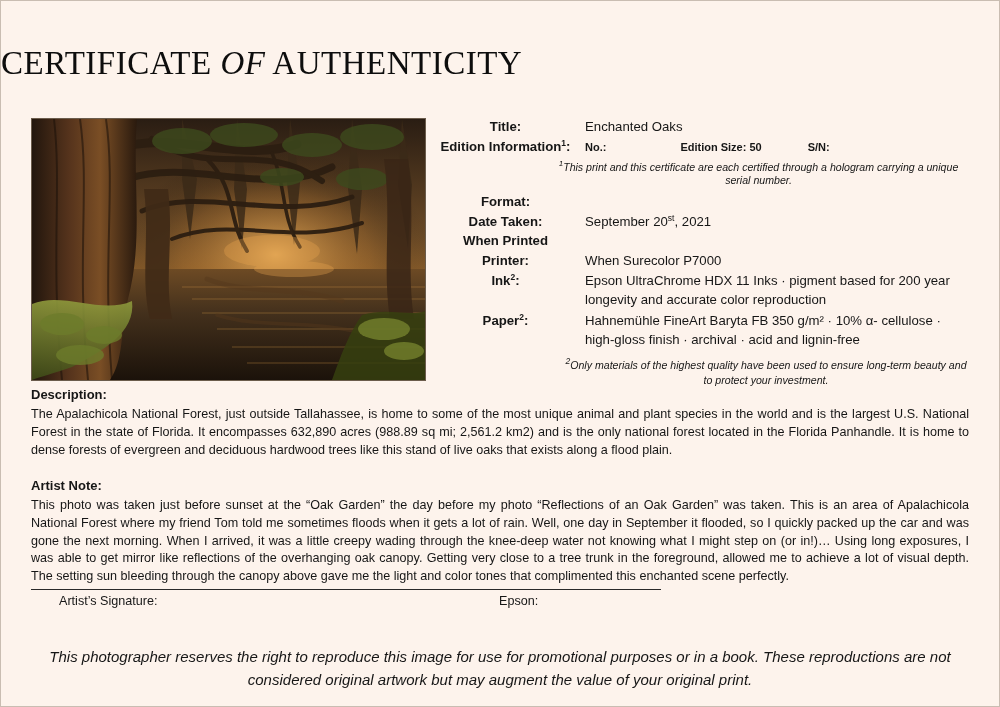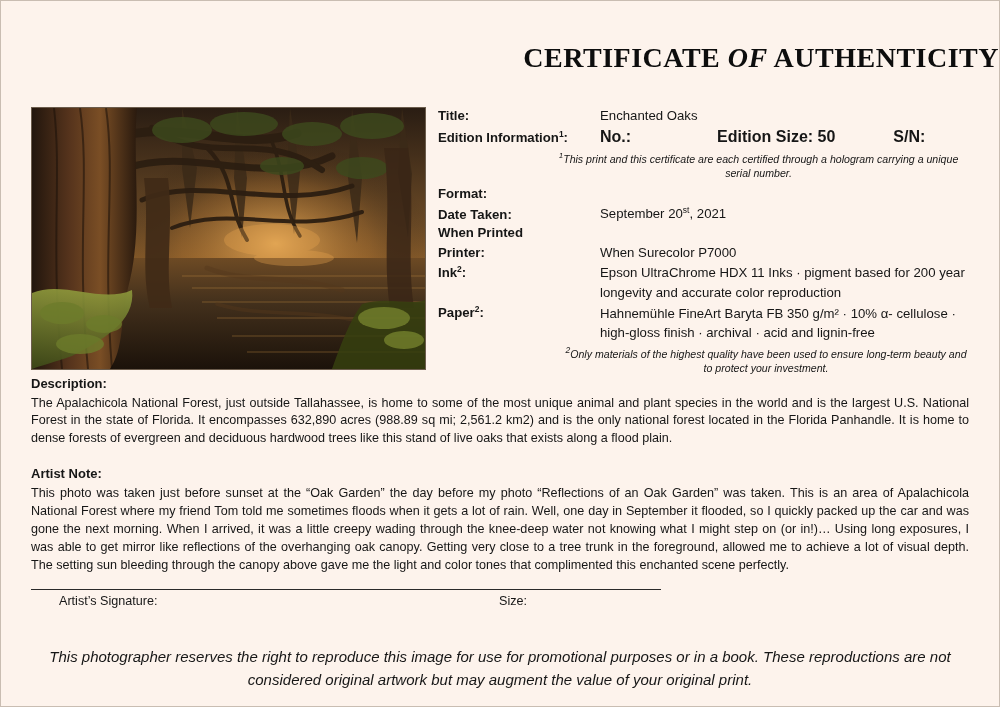--- a/index.html
+++ b/index.html
@@ -18,26 +18,26 @@
     position: relative;
     width: 1000px;
     height: 707px;
     box-sizing: border-box;
     border: 1px solid #c9bdb2;
     background: #fdf3ec;
   }
 
   
   .title {
-    text-align: right;
+    text-align: left;
     font-family: "Liberation Serif", serif;
-    font-size: 28px;
+    font-size: 33px;
     letter-spacing: 0.5px;
     padding-top: 22px;
-    font-weight: bold;
+    font-weight: normal;
     color: #0d0d0d;
   }
   .title .of {
     font-style: italic;
     font-family: "Liberation Serif", serif;
   }
 
   
   .top {
     position: relative;
@@ -66,39 +66,39 @@
     font-size: 13.2px;
   }
   .frow {
     display: flex;
     align-items: baseline;
     margin-bottom: 2px;
     min-height: 17px;
   }
   .flabel {
     flex: 0 0 135px;
-    text-align: left;
+    text-align: center;
     font-weight: bold;
-    padding-right: 27px;
+    padding-right: 12px;
     white-space: nowrap;
     font-size: 13.2px;
   }
   .fvalue {
     flex: 1 1 auto;
     font-size: 13.2px;
     line-height: 1.32;
   }
   .fvalue.tall { line-height: 1.45; }
   sup { font-size: 8.5px; vertical-align: super; }
 
   .edition-line {
     display: flex;
     align-items: baseline;
-    gap: 12px;
-    font-size: 16px;
+    gap: 0;
+    font-size: 11px;
   }
   .edition-line .seg-no { font-weight: bold; margin-right: 74px; }
   .edition-line .seg-size { font-weight: bold; margin-right: 46px; }
   .edition-line .seg-sn { font-weight: bold; }
 
   .footnote {
     font-style: italic;
     font-size: 10.6px;
     text-align: center;
     line-height: 1.35;
@@ -354,19 +354,19 @@
     <div class="spacer"></div>
 
     <div class="section-head">Artist Note:</div>
     <p class="para">This photo was taken just before sunset at the “Oak Garden” the day before my photo “Reflections of an Oak Garden” was taken. This is an area of Apalachicola National Forest where my friend Tom told me sometimes floods when it gets a lot of rain. Well, one day in September it flooded, so I quickly packed up the car and was gone the next morning. When I arrived, it was a little creepy wading through the knee-deep water not knowing what I might step on (or in!)… Using long exposures, I was able to get mirror like reflections of the overhanging oak canopy. Getting very close to a tree trunk in the foreground, allowed me to achieve a lot of visual depth. The setting sun bleeding through the canopy above gave me the light and color tones that complimented this enchanted scene perfectly.</p>
   </div>
 
   <div class="sig-area">
     <div class="sig-line"></div>
     <div class="sig-labels">
       <div class="sig">Artist’s Signature:</div>
-      <div>Size:</div>
+      <div>Epson:</div>
     </div>
   </div>
 
   <div class="disclaimer">This photographer reserves the right to reproduce this image for use for promotional purposes or in a book. These reproductions are not considered original artwork but may augment the value of your original print.</div>
 
 </div>
 
 </body></html>

